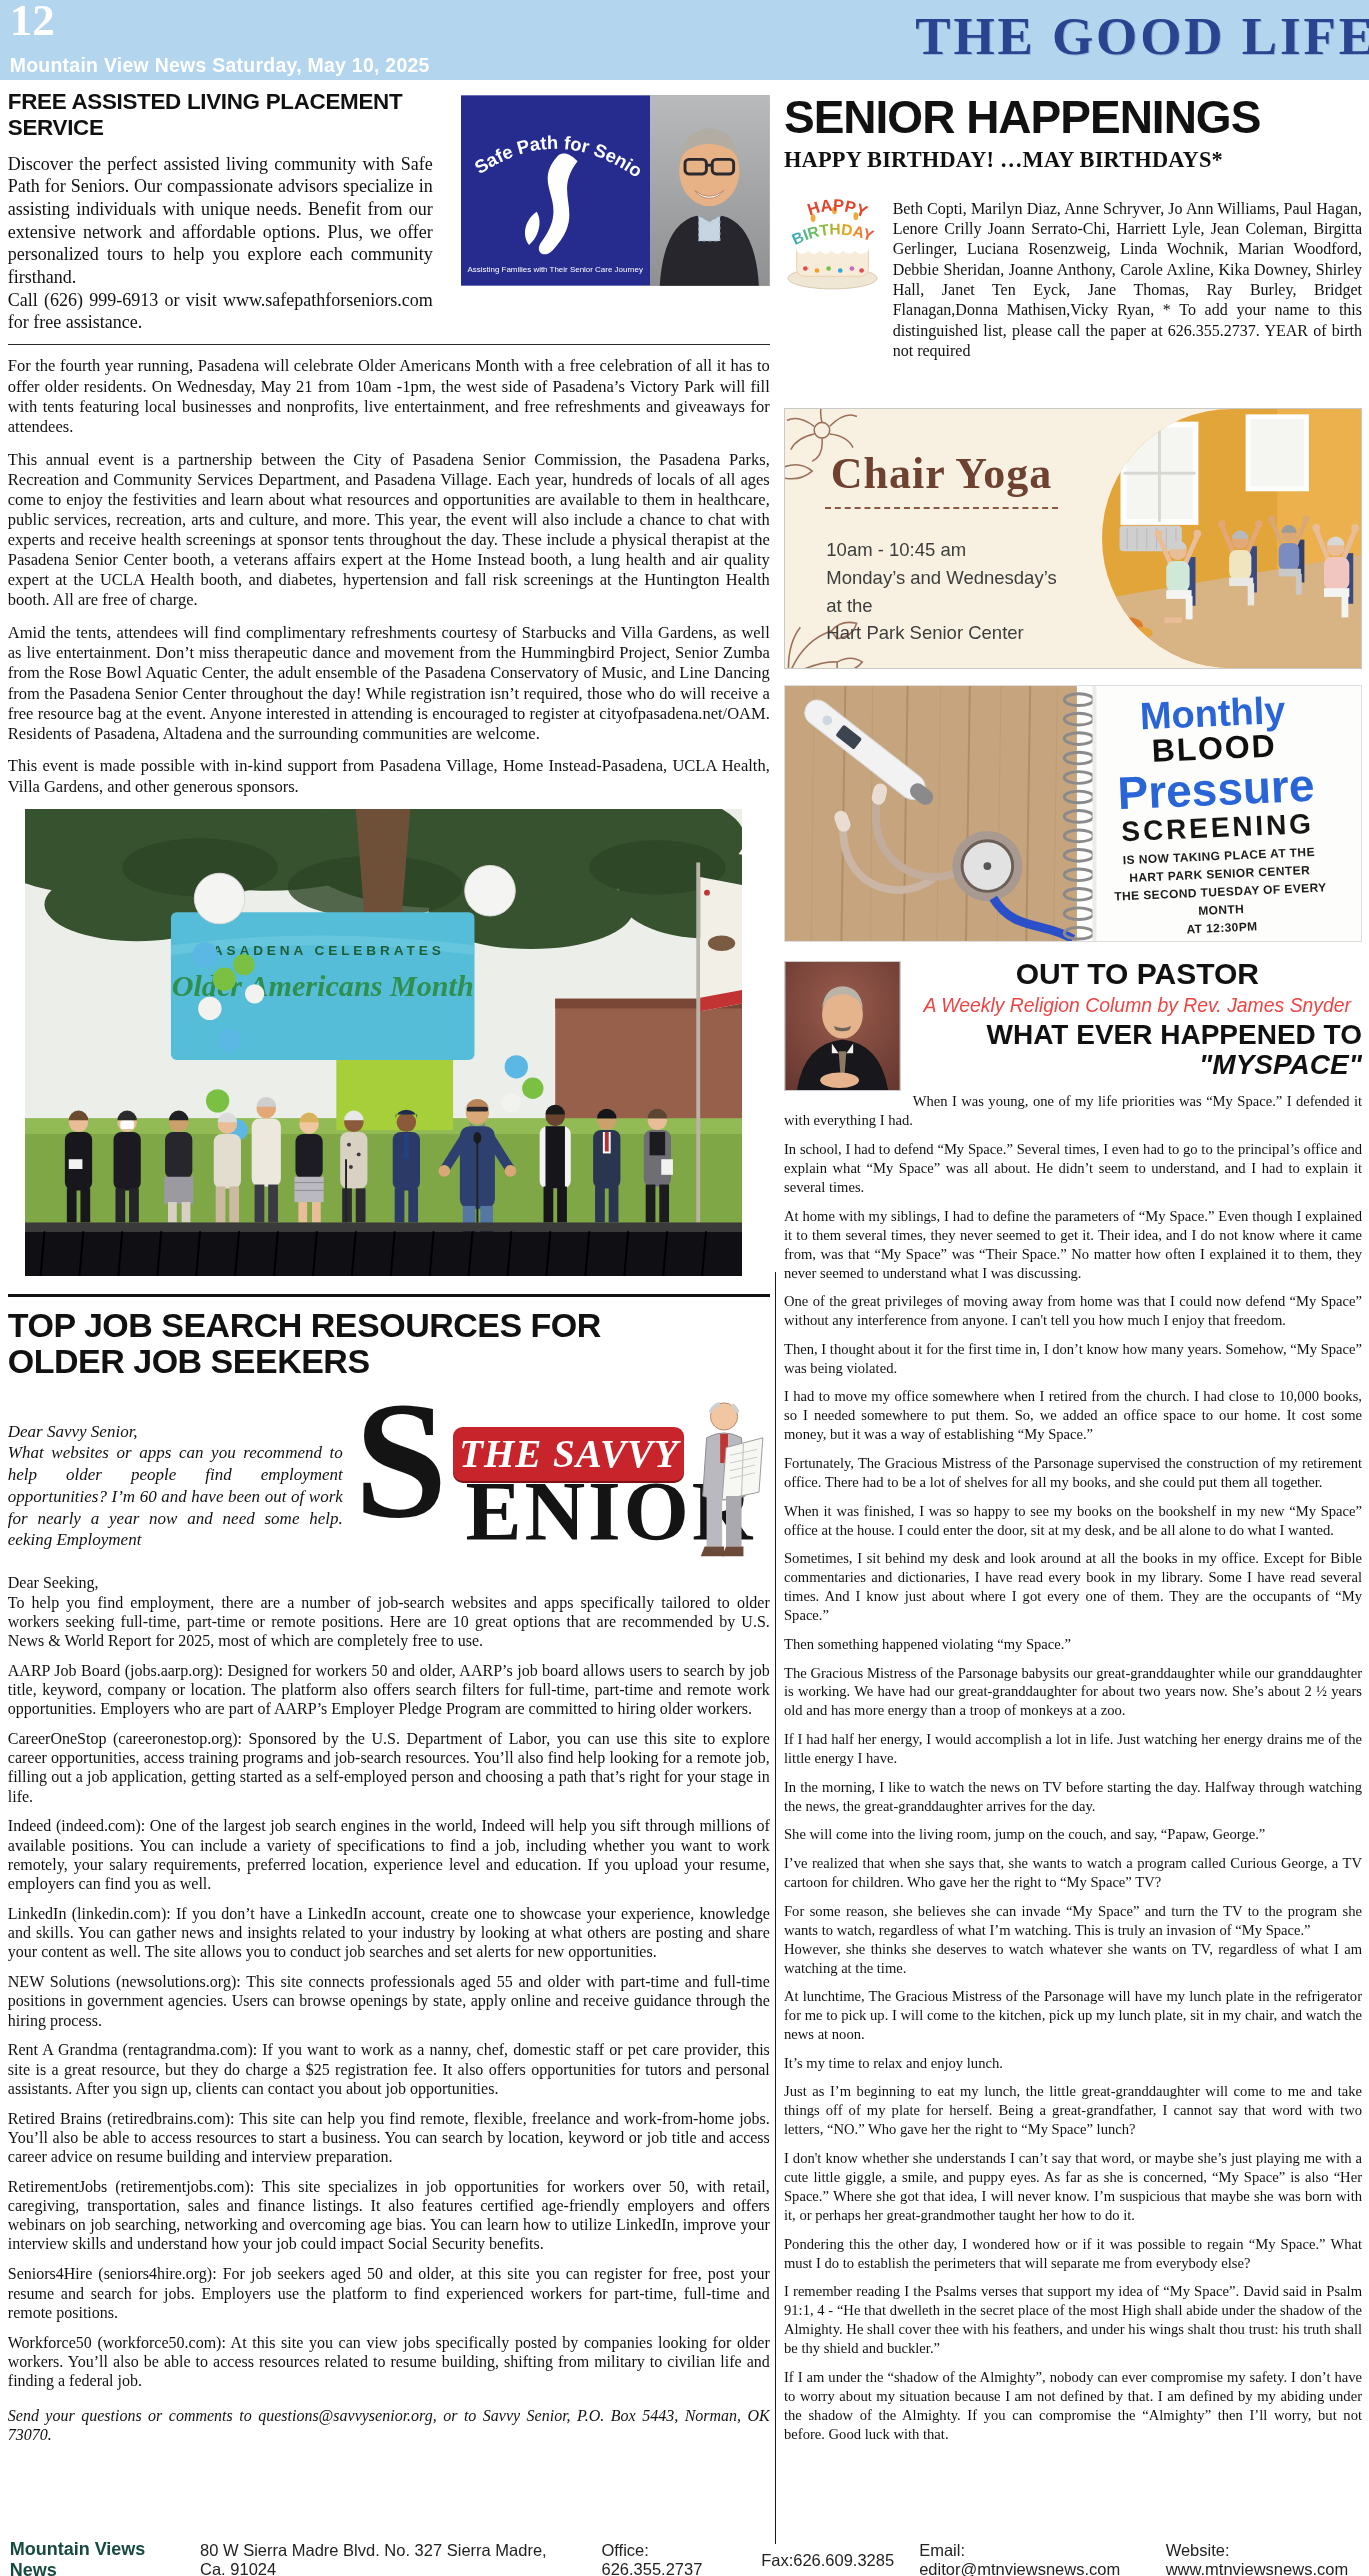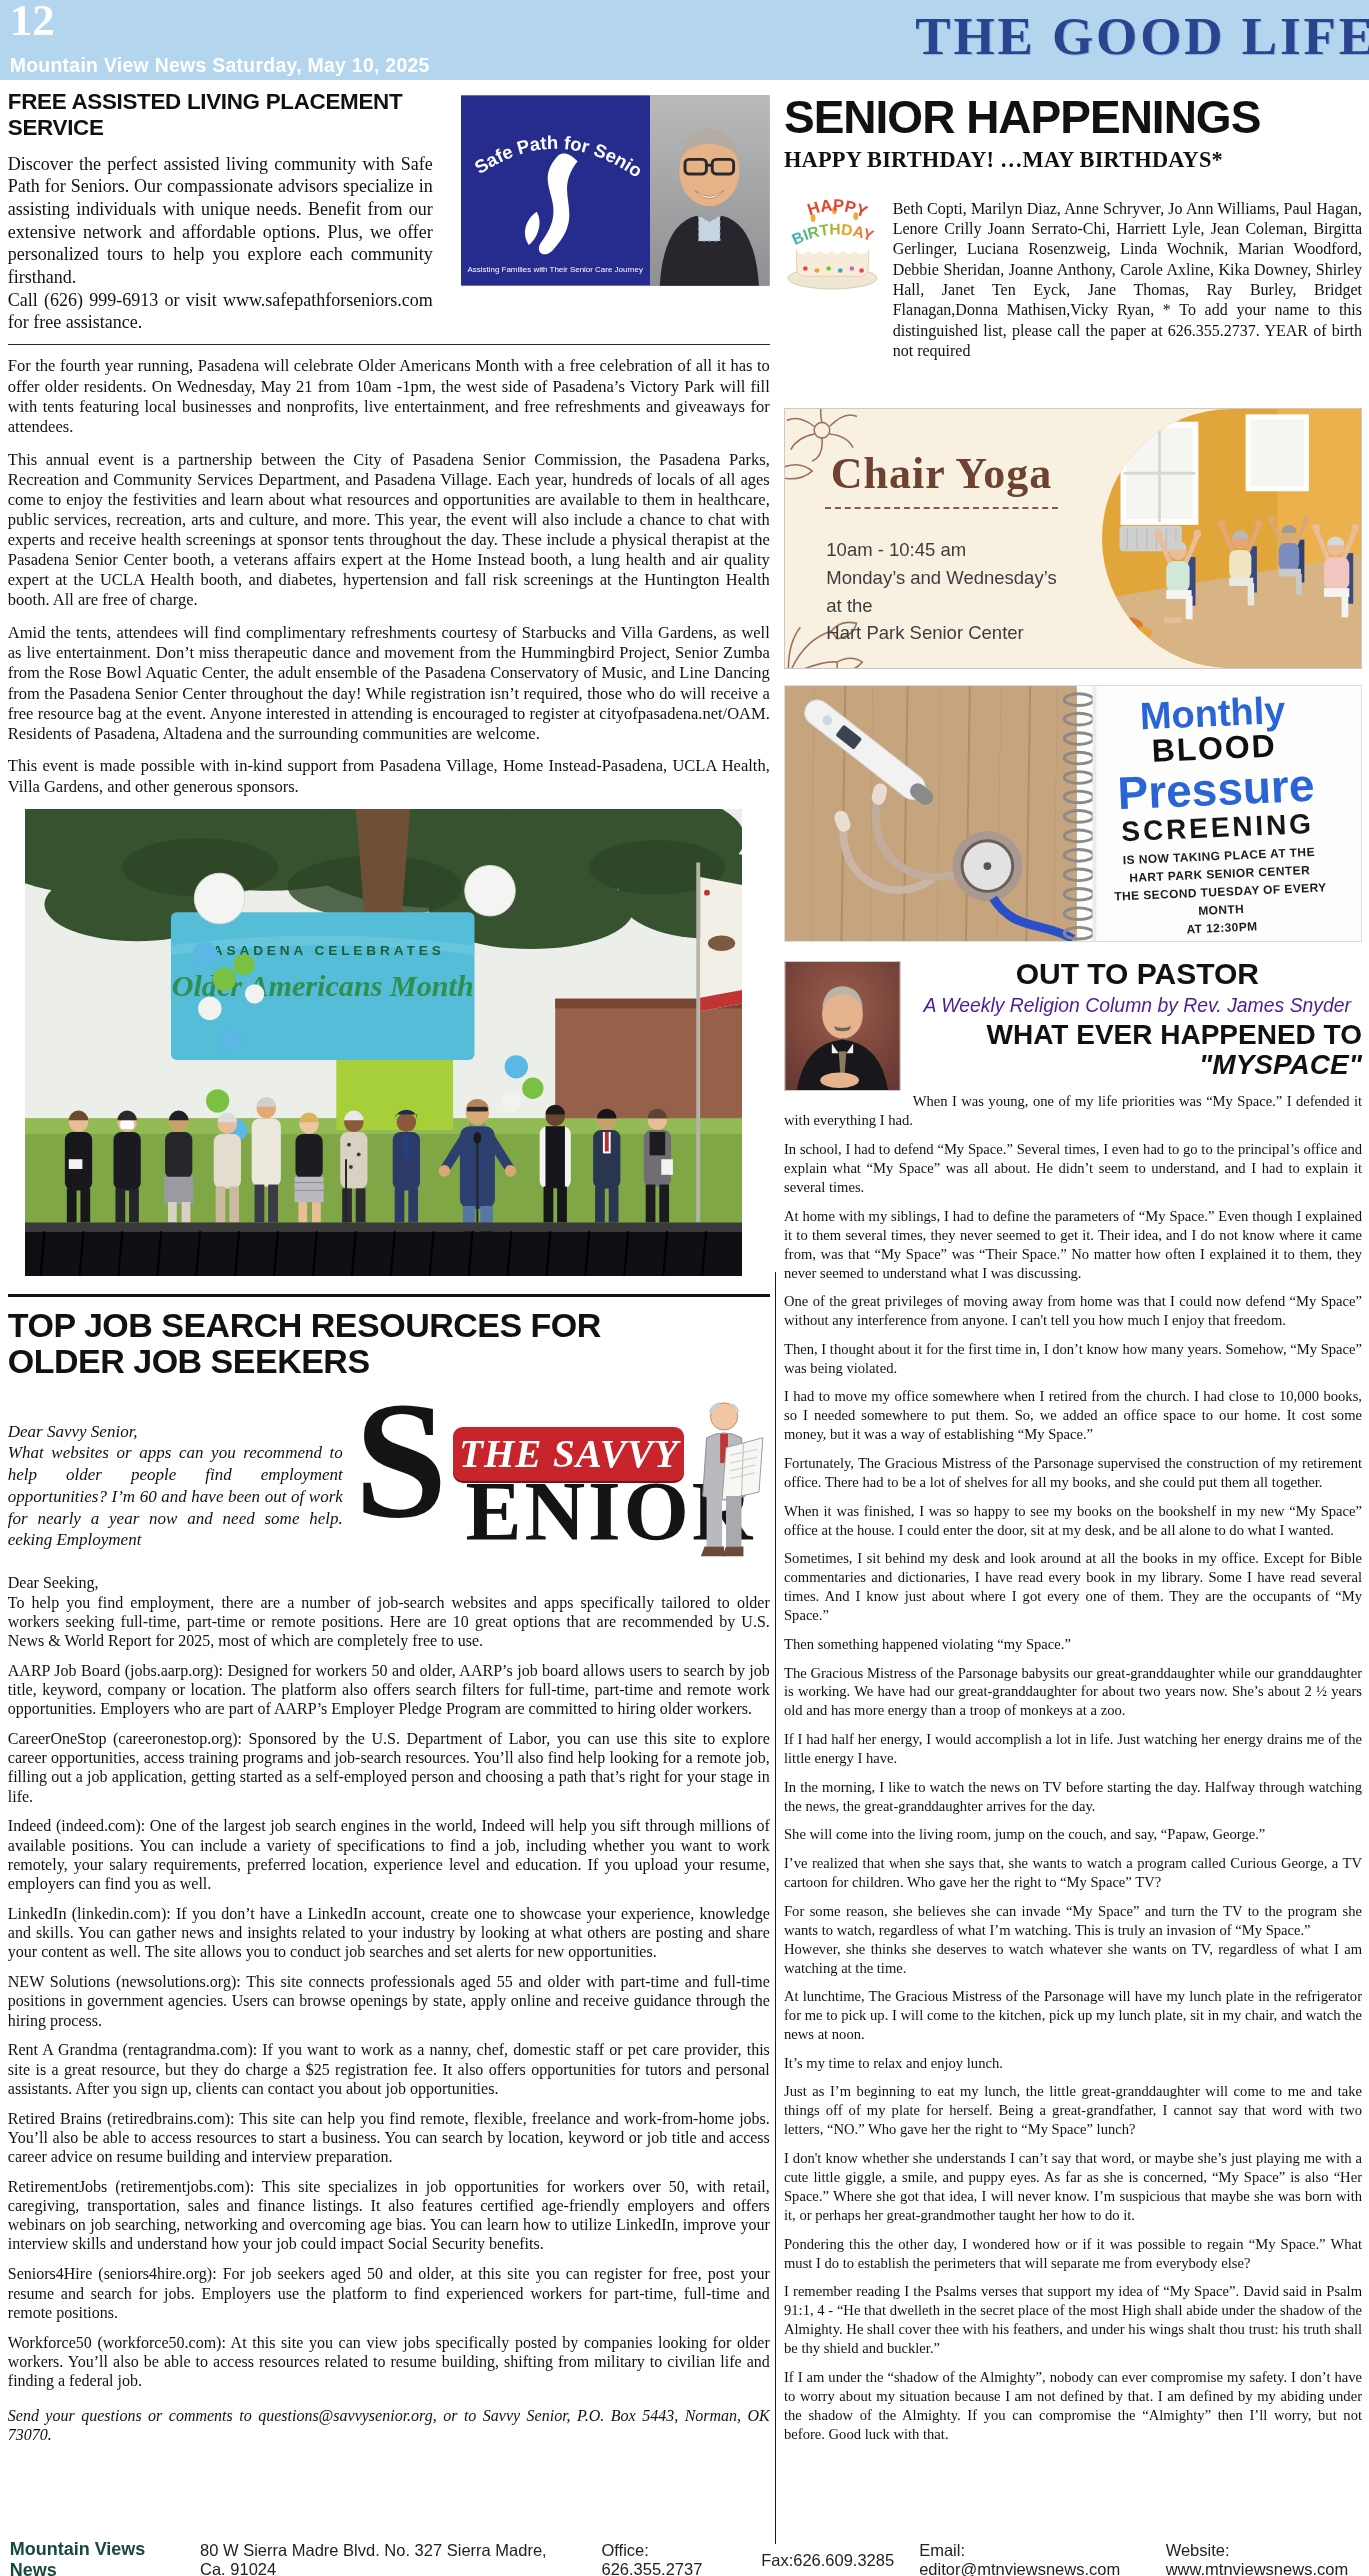--- a/index.html
+++ b/index.html
@@ -58,21 +58,21 @@
   .bp-w1{font-weight:bold;font-size:38px;color:#2a65d8;line-height:1;}
   .bp-w2{font-weight:bold;font-size:32px;color:#101010;line-height:1.05;letter-spacing:1.9px;}
   .bp-w3{font-weight:bold;font-size:46px;color:#2a65d8;line-height:1.02;}
   .bp-w4{font-weight:bold;font-size:28px;color:#161616;line-height:1.1;letter-spacing:2.9px;}
   .bp-details{margin-top:3.9px;font-weight:bold;font-size:12px;line-height:1.5;color:#1c1c1c;letter-spacing:0.4px;}
   .bp-heart{margin-top:1.9px;}
   
   .pastor{margin-top:15.6px;}
   .headshot{float:left;width:115px;height:128px;margin:3.9px 11.7px 3.9px 0;border:1px solid #ccc;}
   .p-title{margin:0;text-align:center;font:bold 30px "Liberation Sans",sans-serif;}
-  .p-sub{margin:2.9px 0;text-align:center;font:italic 19.4px "Liberation Sans",sans-serif;color:#4c1d95;}
+  .p-sub{margin:2.9px 0;text-align:center;font:italic 19.4px "Liberation Sans",sans-serif;color:#ef4444;}
   .p-head{margin:1.9px 0 11.7px 0;text-align:right;font:bold 28px/1.08 "Liberation Sans",sans-serif;}
   .p-head .quoted{font-style:italic;}
   .pp{margin:0 0 9.7px 0;font-size:14.6px;line-height:1.3;text-align:justify;white-space:pre-line;}
   
   .footer{position:absolute;left:0;top:2544px;width:100%;height:32px;display:flex;align-items:center;
      gap:25px;padding-left:9.7px;font-family:"Liberation Sans",sans-serif;font-size:16.5px;color:#222;background:#fff;}
   .footer .paper{font-weight:bold;font-size:18px;color:#164a3f;}
 </style>
 </head>
 <body>

